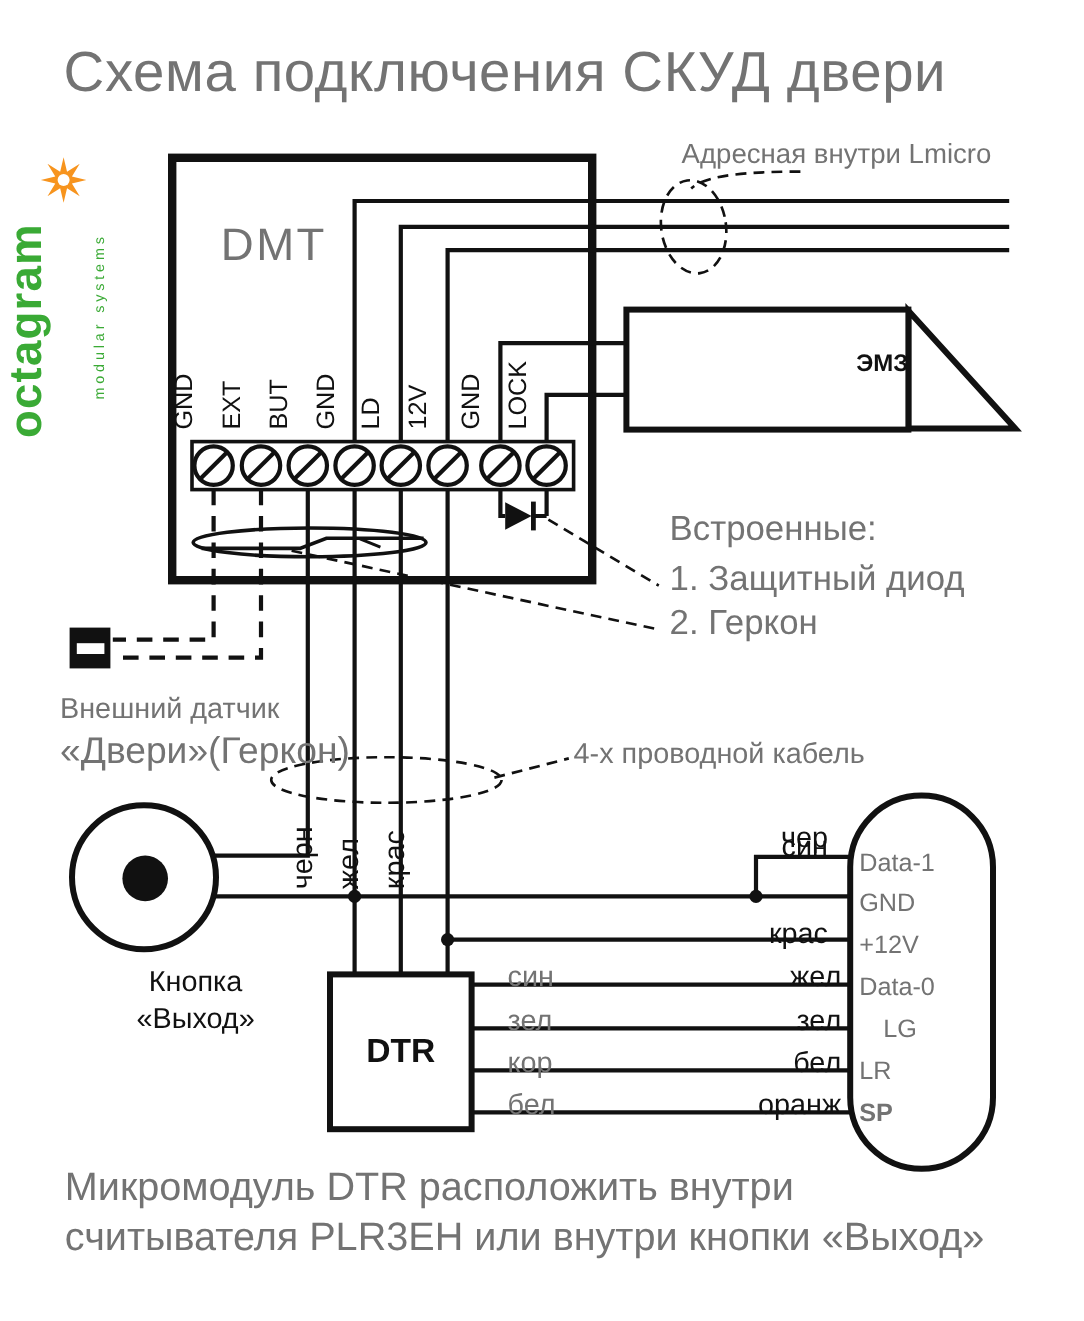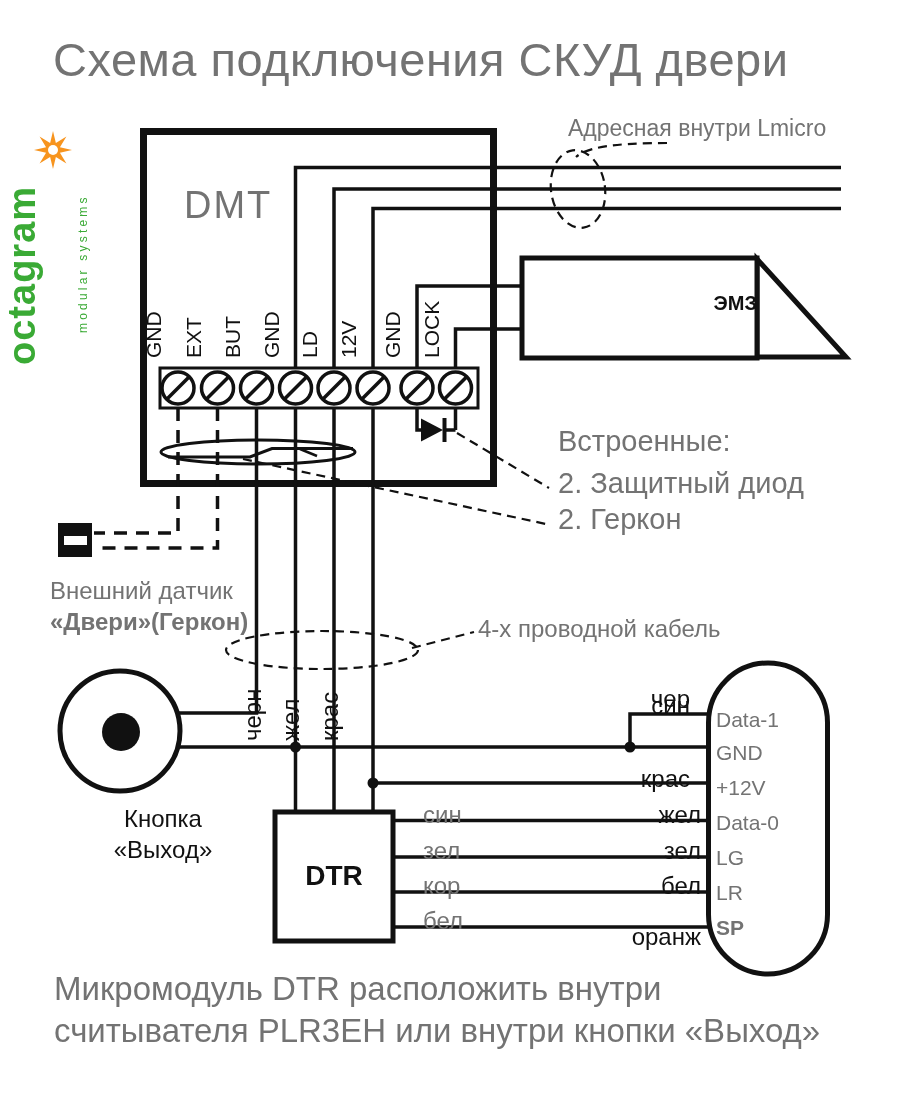--- a/index.html
+++ b/index.html
@@ -11,21 +11,21 @@
   .vrot { position:absolute; color:#111; white-space:nowrap;
           transform-origin:0 100%; transform:rotate(-90deg); }
   .title { left:53px; top:33px; font-size:47px; line-height:53px; letter-spacing:0.5px; }
   .dmt-label { left:184px; top:184px; font-size:38px; letter-spacing:2px; }
   .addr-label { left:568px; top:115px; font-size:23px; }
   .emz-label { left:522px; top:292px; width:235px; text-align:right; font-size:20px; font-weight:bold; position:absolute; }
   .builtin-title { left:558px; top:425px; font-size:29px; }
   .builtin-item1 { left:558px; top:467px; font-size:29px; }
   .builtin-item2 { left:558px; top:503px; font-size:29px; }
   .sensor-l1 { left:50px; top:577px; font-size:24px; }
-  .sensor-l2 { left:50px; top:608px; font-size:24px;font-weight:bold; }
+  .sensor-l2 { left:50px; top:608px; font-size:31px; }
   .cable-label { left:478px; top:615px; font-size:24px; }
   .btn-l1 { left:88px; top:805px; width:150px; text-align:center; font-size:24px; position:absolute; }
   .btn-l2 { left:88px; top:836px; width:150px; text-align:center; font-size:24px; position:absolute; }
   .dtr-label { left:273px; top:860px; width:122px; text-align:center; font-size:28px; font-weight:bold; position:absolute; }
   .tlabel { font-size:21px; line-height:24px; }
   .wlabel { font-size:24px; line-height:27px; }
   .pin { left:716px; font-size:21px; }
   .wtop { left:598px; width:92px; text-align:right; font-size:24px; position:absolute; }
   .dleft { left:423px; font-size:24px; }
   .dright { left:560px; width:141px; text-align:right; font-size:24px; position:absolute; }
@@ -153,21 +153,21 @@
 <div class="vrot tlabel" style="left:166px; top:334px;">GND</div>
 <div class="vrot tlabel" style="left:205.5px; top:334px;">EXT</div>
 <div class="vrot tlabel" style="left:244.5px; top:334px;">BUT</div>
 <div class="vrot tlabel" style="left:283.5px; top:334px;">GND</div>
 <div class="vrot tlabel" style="left:322px; top:334px;">LD</div>
 <div class="vrot tlabel" style="left:361px; top:334px;">12V</div>
 <div class="vrot tlabel" style="left:405px; top:334px;">GND</div>
 <div class="vrot tlabel" style="left:443.5px; top:334px;">LOCK</div>
 
 <div class="t builtin-title">Встроенные:</div>
-<div class="t builtin-item1">2. Защитный диод</div>
+<div class="t builtin-item1">1. Защитный диод</div>
 <div class="t builtin-item2">2. Геркон</div>
 
 <div class="t sensor-l1">Внешний датчик</div>
 <div class="t sensor-l2">«Двери»(Геркон)</div>
 
 <div class="t cable-label">4-х проводной кабель</div>
 
 <div class="btn-l1">Кнопка</div>
 <div class="btn-l2">«Выход»</div>
 
@@ -181,24 +181,24 @@
 
 <div class="dtr-label">DTR</div>
 
 <div class="t dleft" style="top:801px;">син</div>
 <div class="t dleft" style="top:837px;">зел</div>
 <div class="t dleft" style="top:872px;">кор</div>
 <div class="t dleft" style="top:907px;">бел</div>
 <div class="dright" style="top:801px;">жел</div>
 <div class="dright" style="top:837px;">зел</div>
 <div class="dright" style="top:872px;">бел</div>
-<div class="dright" style="top:907px;margin-top:16px;">оранж</div>
+<div class="dright" style="top:907px;">оранж</div>
 
 <div class="t pin" style="top:708px;">Data-1</div>
 <div class="t pin" style="top:741px;">GND</div>
 <div class="t pin" style="top:776px;">+12V</div>
 <div class="t pin" style="top:811px;">Data-0</div>
-<div class="t pin" style="top:846px;">LG</div>
+<div class="t pin" style="top:846px;margin-left:20px;">LG</div>
 <div class="t pin" style="top:881px;">LR</div>
 <div class="t pin" style="top:916px;font-weight:bold;">SP</div>
 
 <div class="t foot1">Микромодуль DTR расположить внутри</div>
 <div class="t foot2">считывателя PLR3EH или внутри кнопки «Выход»</div>
 
 </body></html>

